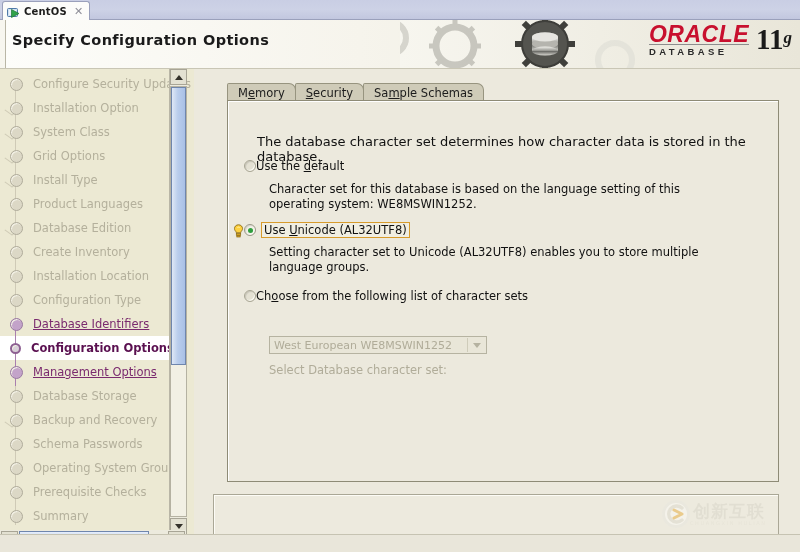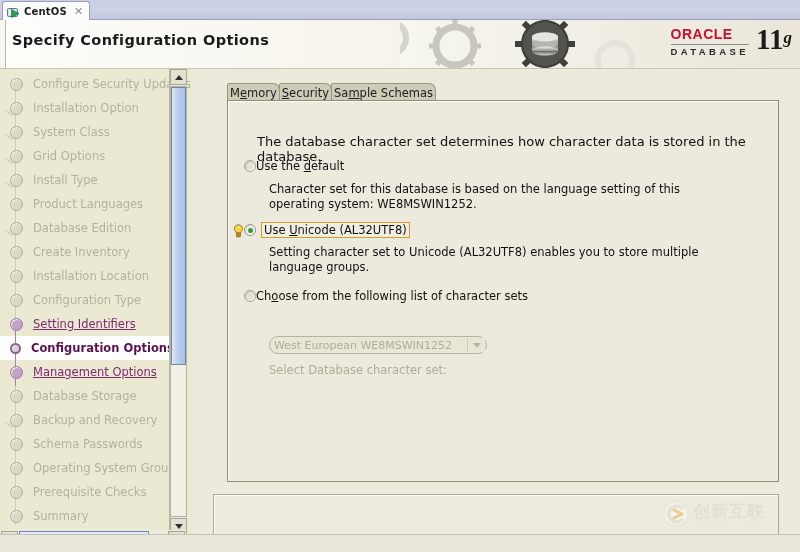--- a/index.html
+++ b/index.html
@@ -61,23 +61,24 @@
   }
   .banner-gfx { position: absolute; left: 400px; top: 0; width: 400px; height: 48px; }
   .oracle-logo {
     position: absolute; right: 8px; top: 5px;
     display: flex; align-items: flex-start;
   }
   .oracle-word {
     display: flex; flex-direction: column; align-items: stretch;
   }
   .oracle-name {
-    font-size: 14px; font-weight: bold; color: #c8102e;
+    font-size: 23px; font-weight: bold; color: #c8102e;
     letter-spacing: .5px; line-height: 18px;
     font-family: "Liberation Sans", sans-serif;
+    font-style: italic;
   }
   .oracle-rule { height: 1px; background: #8d8d8d; margin: 1px 0 1px 0; }
   .oracle-db {
     font-size: 9.5px; font-weight: bold; color: #2a2a2a;
     letter-spacing: 3.4px; line-height: 11px;
     font-family: "Liberation Sans", sans-serif;
   }
   .oracle-11 {
     font-size: 29px; font-weight: bold; color: #1a1a1a;
     line-height: 29px; margin-left: 7px;
@@ -189,21 +190,21 @@
   
   .main {
     position: absolute; left: 194px; top: 69px; width: 606px; height: 465px;
     background: #ece9dd;
   }
   .tabbar {
     position: absolute; left: 33px; top: 13px; height: 19px;
     display: flex; align-items: flex-end;
   }
   .tabitem {
-    height: 18px; padding: 0 2px;
+    height: 18px; padding: 0 10px;
     display: flex; align-items: center;
     font-size: 11.5px; color: #1c1c1c;
     background: #cfcbb8;
     border: 1px solid #97947f;
     border-bottom: none;
     border-radius: 2px 7px 0 0;
     margin-right: -1px;
     box-sizing: border-box;
     position: relative;
   }
@@ -446,21 +447,21 @@
         <div class="step ">
           <span class="node"></span>
           <span class="label">Installation Location</span>
         </div>
         <div class="step ">
           <span class="node"></span>
           <span class="label">Configuration Type</span>
         </div>
         <div class="step visited">
           <span class="node"></span>
-          <span class="label">Setting Identifiers</span>
+          <span class="label">Database Identifiers</span>
         </div>
         <div class="step current">
           <span class="node"></span>
           <span class="label">Configuration Options</span>
         </div>
         <div class="step visited">
           <span class="node"></span>
           <span class="label">Management Options</span>
         </div>
         <div class="step ">
@@ -560,21 +561,21 @@
         </div>
         <div class="desc" style="left:41px; top:144px; width:470px;">Setting character set to Unicode (AL32UTF8) enables you to store multiple language groups.</div>
 
         <div class="optrow" style="left:16px; top:188px;">
           <span class="radio"></span>
           <span class="optlabel">Ch<span class="ul">o</span>ose from the following list of character sets</span>
         </div>
 
         <div class="desc dim" style="left:41px; top:214px;">Select Database character set:</div>
 
-        <div class="combo" style="left:41px; top:235px;border-radius:9px;">
+        <div class="combo" style="left:41px; top:235px;">
           <span>West European WE8MSWIN1252</span>
           <span class="cbtn">
             <span class="tri"></span>
           </span>
         </div>
 
       </div>
     </div>
 
     <div class="bottompanel"></div>

